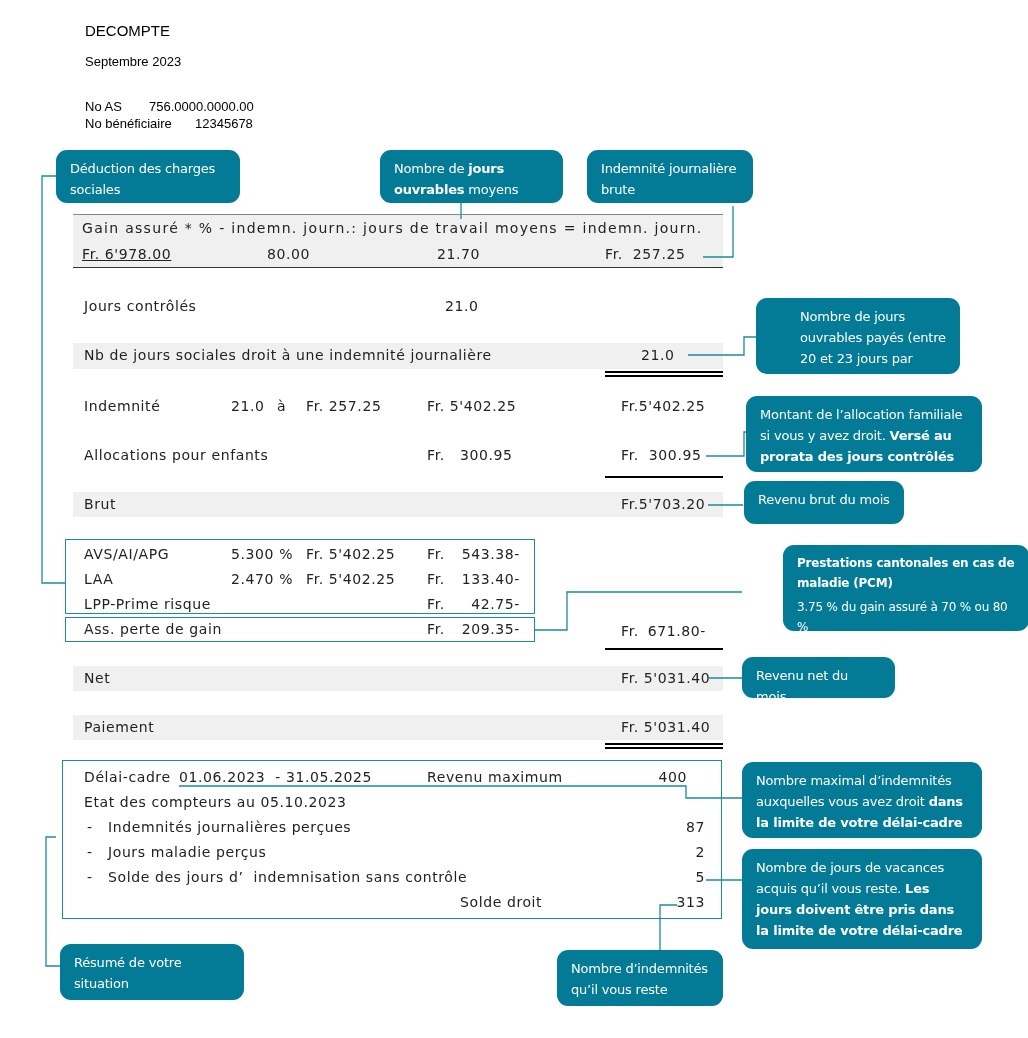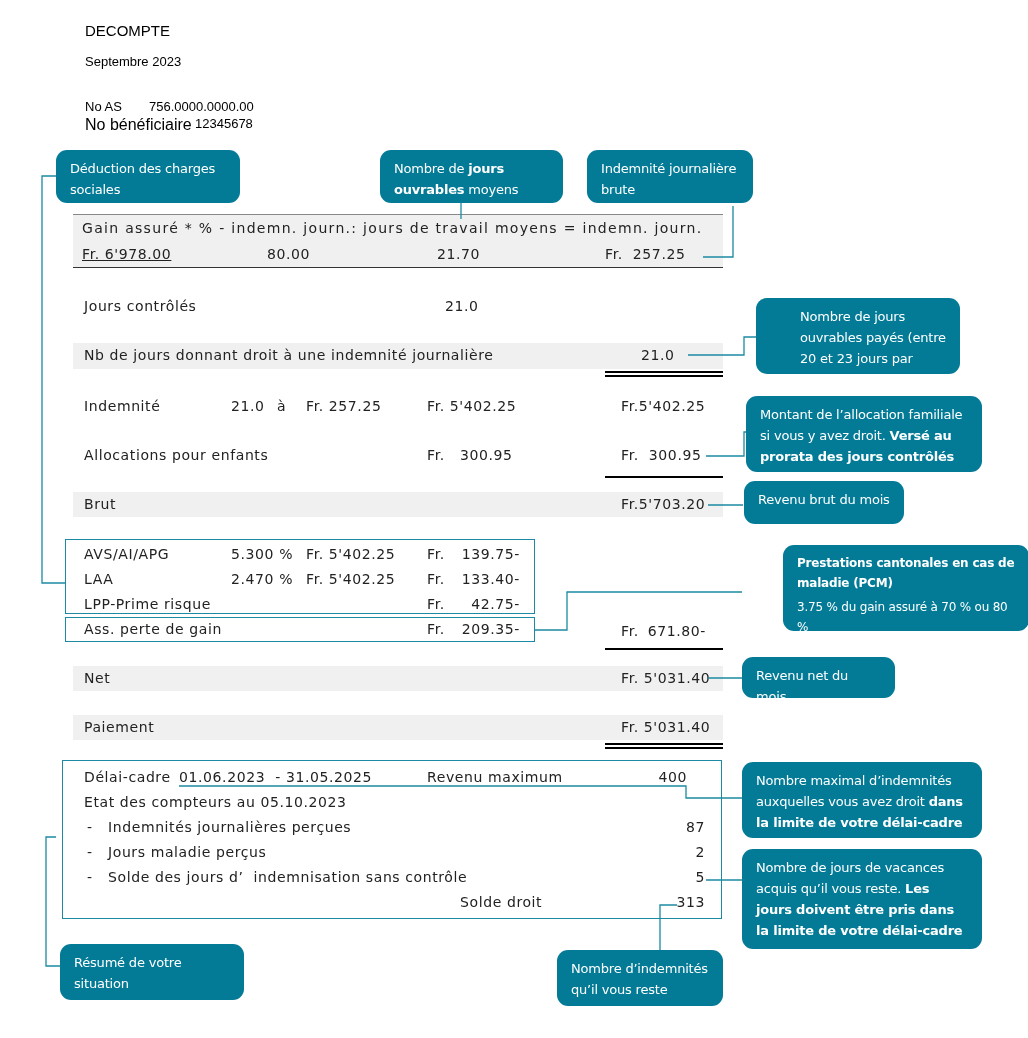--- a/index.html
+++ b/index.html
@@ -20,35 +20,35 @@
   svg.lines { position: absolute; left: 0; top: 0; }
   .r { text-align: right; }
 </style>
 </head>
 <body>
 
 <div class="abs hdr" style="left:85px;top:22px;font-size:15px;">DECOMPTE</div>
 <div class="abs hdr" style="left:85px;top:54px;font-size:13px;">Septembre 2023</div>
 <div class="abs hdr" style="left:85px;top:99px;font-size:13px;">No AS</div>
 <div class="abs hdr" style="left:149px;top:99px;font-size:13px;">756.0000.0000.00</div>
-<div class="abs hdr" style="left:85px;top:116px;font-size:16px;">No bénéficiaire</div>
+<div class="abs hdr" style="left:85px;top:116px;font-size:13px;">No bénéficiaire</div>
 <div class="abs hdr" style="left:195px;top:116px;font-size:13px;">12345678</div>
 
 <div class="abs shade" style="left:73px;top:214px;width:650px;height:52px;border-top:1px solid #888;border-bottom:1.5px solid #333;"></div>
 <div class="abs doc" style="left:82px;top:220px;letter-spacing:1.3px;">Gain assuré * % - indemn. journ.: jours de travail moyens = indemn. journ.</div>
 <div class="abs doc" style="left:82px;top:246px;text-decoration:underline;">Fr. 6'978.00</div>
 <div class="abs doc" style="left:267px;top:246px;">80.00</div>
 <div class="abs doc" style="left:437px;top:246px;">21.70</div>
 <div class="abs doc" style="left:605px;top:246px;">Fr.  257.25</div>
 
 <div class="abs doc" style="left:84px;top:298px;">Jours contrôlés</div>
 <div class="abs doc" style="left:445px;top:298px;">21.0</div>
 
 <div class="abs shade" style="left:73px;top:343px;width:650px;height:26px;"></div>
-<div class="abs doc" style="left:84px;top:347px;">Nb de jours donnant droit à une indemnité journalière</div>
+<div class="abs doc" style="left:84px;top:347px;">Nb de jours sociales droit à une indemnité journalière</div>
 <div class="abs doc" style="left:641px;top:347px;">21.0</div>
 <div class="dbl" style="left:605px;top:371px;width:118px;"></div>
 
 <div class="abs doc" style="left:84px;top:398px;text-align:center;">Indemnité</div>
 <div class="abs doc" style="left:231px;top:398px;">21.0</div>
 <div class="abs doc" style="left:277px;top:398px;">à</div>
 <div class="abs doc" style="left:306px;top:398px;">Fr. 257.25</div>
 <div class="abs doc" style="left:427px;top:398px;">Fr. 5'402.25</div>
 <div class="abs doc" style="left:621px;top:398px;">Fr.5'402.25</div>
 
@@ -62,21 +62,21 @@
 <div class="abs doc" style="left:621px;top:496px;">Fr.5'703.20</div>
 
 <div class="tealbox" style="left:65px;top:539px;width:470px;height:75px;"></div>
 <div class="tealbox" style="left:65px;top:617px;width:470px;height:25px;"></div>
 
 <div>
   <div class="abs doc" style="left:84px;top:546px;">AVS/AI/APG</div>
   <div class="abs doc" style="left:231px;top:546px;">5.300 %</div>
   <div class="abs doc" style="left:306px;top:546px;">Fr. 5'402.25</div>
   <div class="abs doc" style="left:427px;top:546px;">Fr.</div>
-  <div class="abs doc r" style="left:455px;width:65px;top:546px;">139.75-</div>
+  <div class="abs doc r" style="left:455px;width:65px;top:546px;">543.38-</div>
 </div>
 <div>
   <div class="abs doc" style="left:84px;top:571px;">LAA</div>
   <div class="abs doc" style="left:231px;top:571px;">2.470 %</div>
   <div class="abs doc" style="left:306px;top:571px;">Fr. 5'402.25</div>
   <div class="abs doc" style="left:427px;top:571px;">Fr.</div>
   <div class="abs doc r" style="left:455px;width:65px;top:571px;text-align:right;">133.40-</div>
 </div>
 <div>
   <div class="abs doc" style="left:84px;top:596px;">LPP-Prime risque</div>

